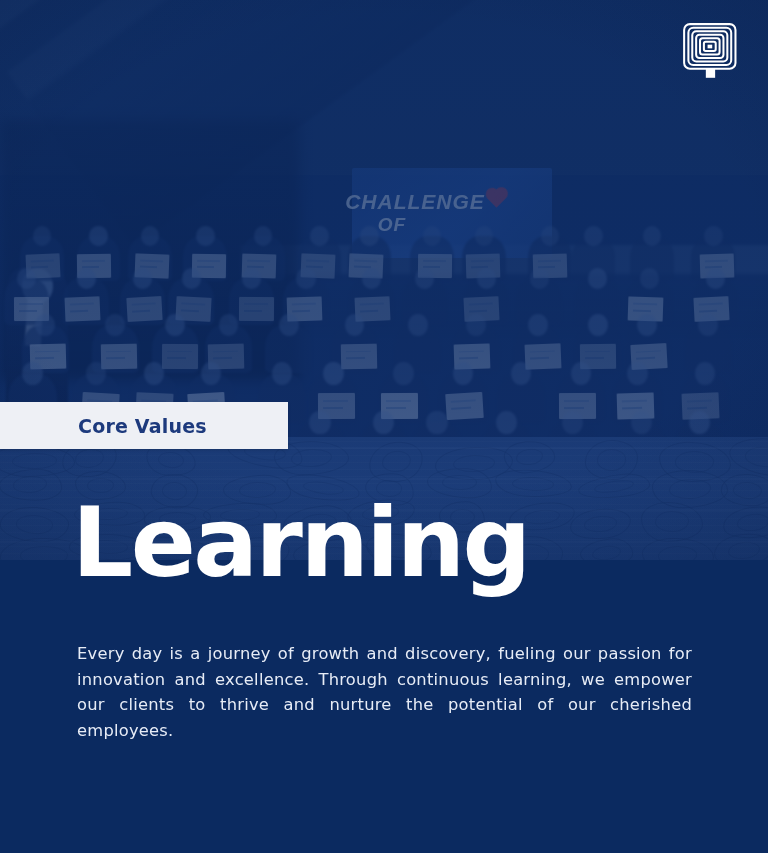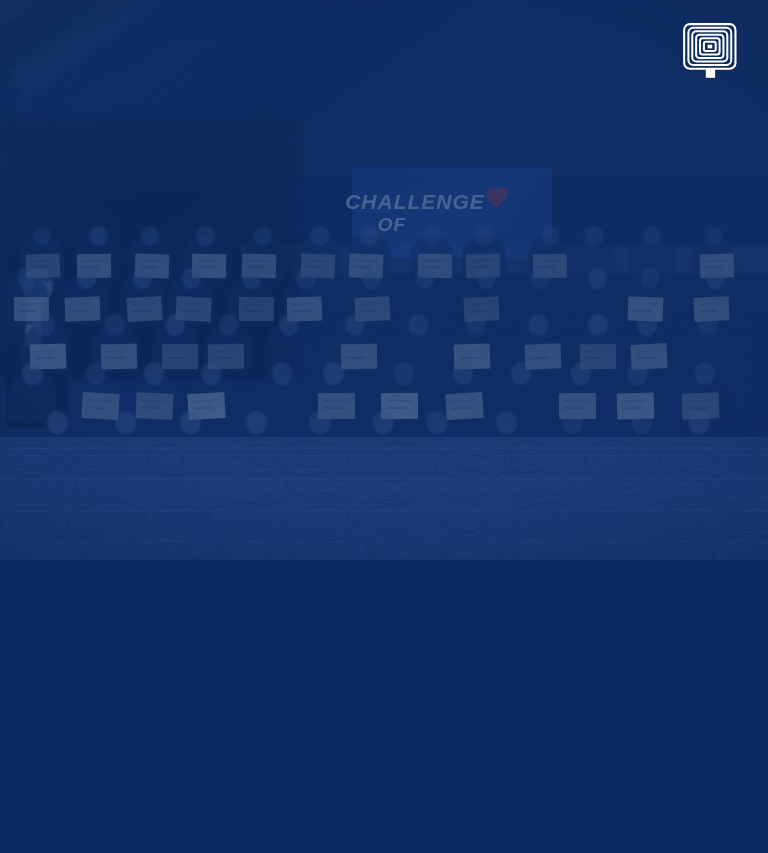--- a/index.html
+++ b/index.html
@@ -634,16 +634,21 @@
         <rect x="10.6" y="9.6" width="36.2" height="31.2" rx="4.2"></rect>
         <rect x="14.6" y="13.2" width="28.2" height="24" rx="3.4"></rect>
         <rect x="18.6" y="16.8" width="20.2" height="16.8" rx="2.6"></rect>
         <rect x="22.6" y="20.4" width="12.2" height="9.6" rx="1.8"></rect>
       </g>
       <rect x="26.4" y="23.4" width="4.8" height="3.8" fill="#ffffff"></rect>
       <rect x="24.6" y="48.2" width="9.6" height="9.4" fill="#ffffff"></rect>
     </svg>
   </div>
 
-
-
+  <div class="badge">
+    <span class="badge-label">Core Values</span>
+  </div>
+
+  <h1 class="headline">Learning</h1>
+
+  <p class="body-copy">Every day is a journey of growth and discovery, fueling our passion for innovation and excellence. Through continuous learning, we empower our clients to thrive and nurture the potential of our cherished employees.</p>
 
 </div>
 
 </body></html>

